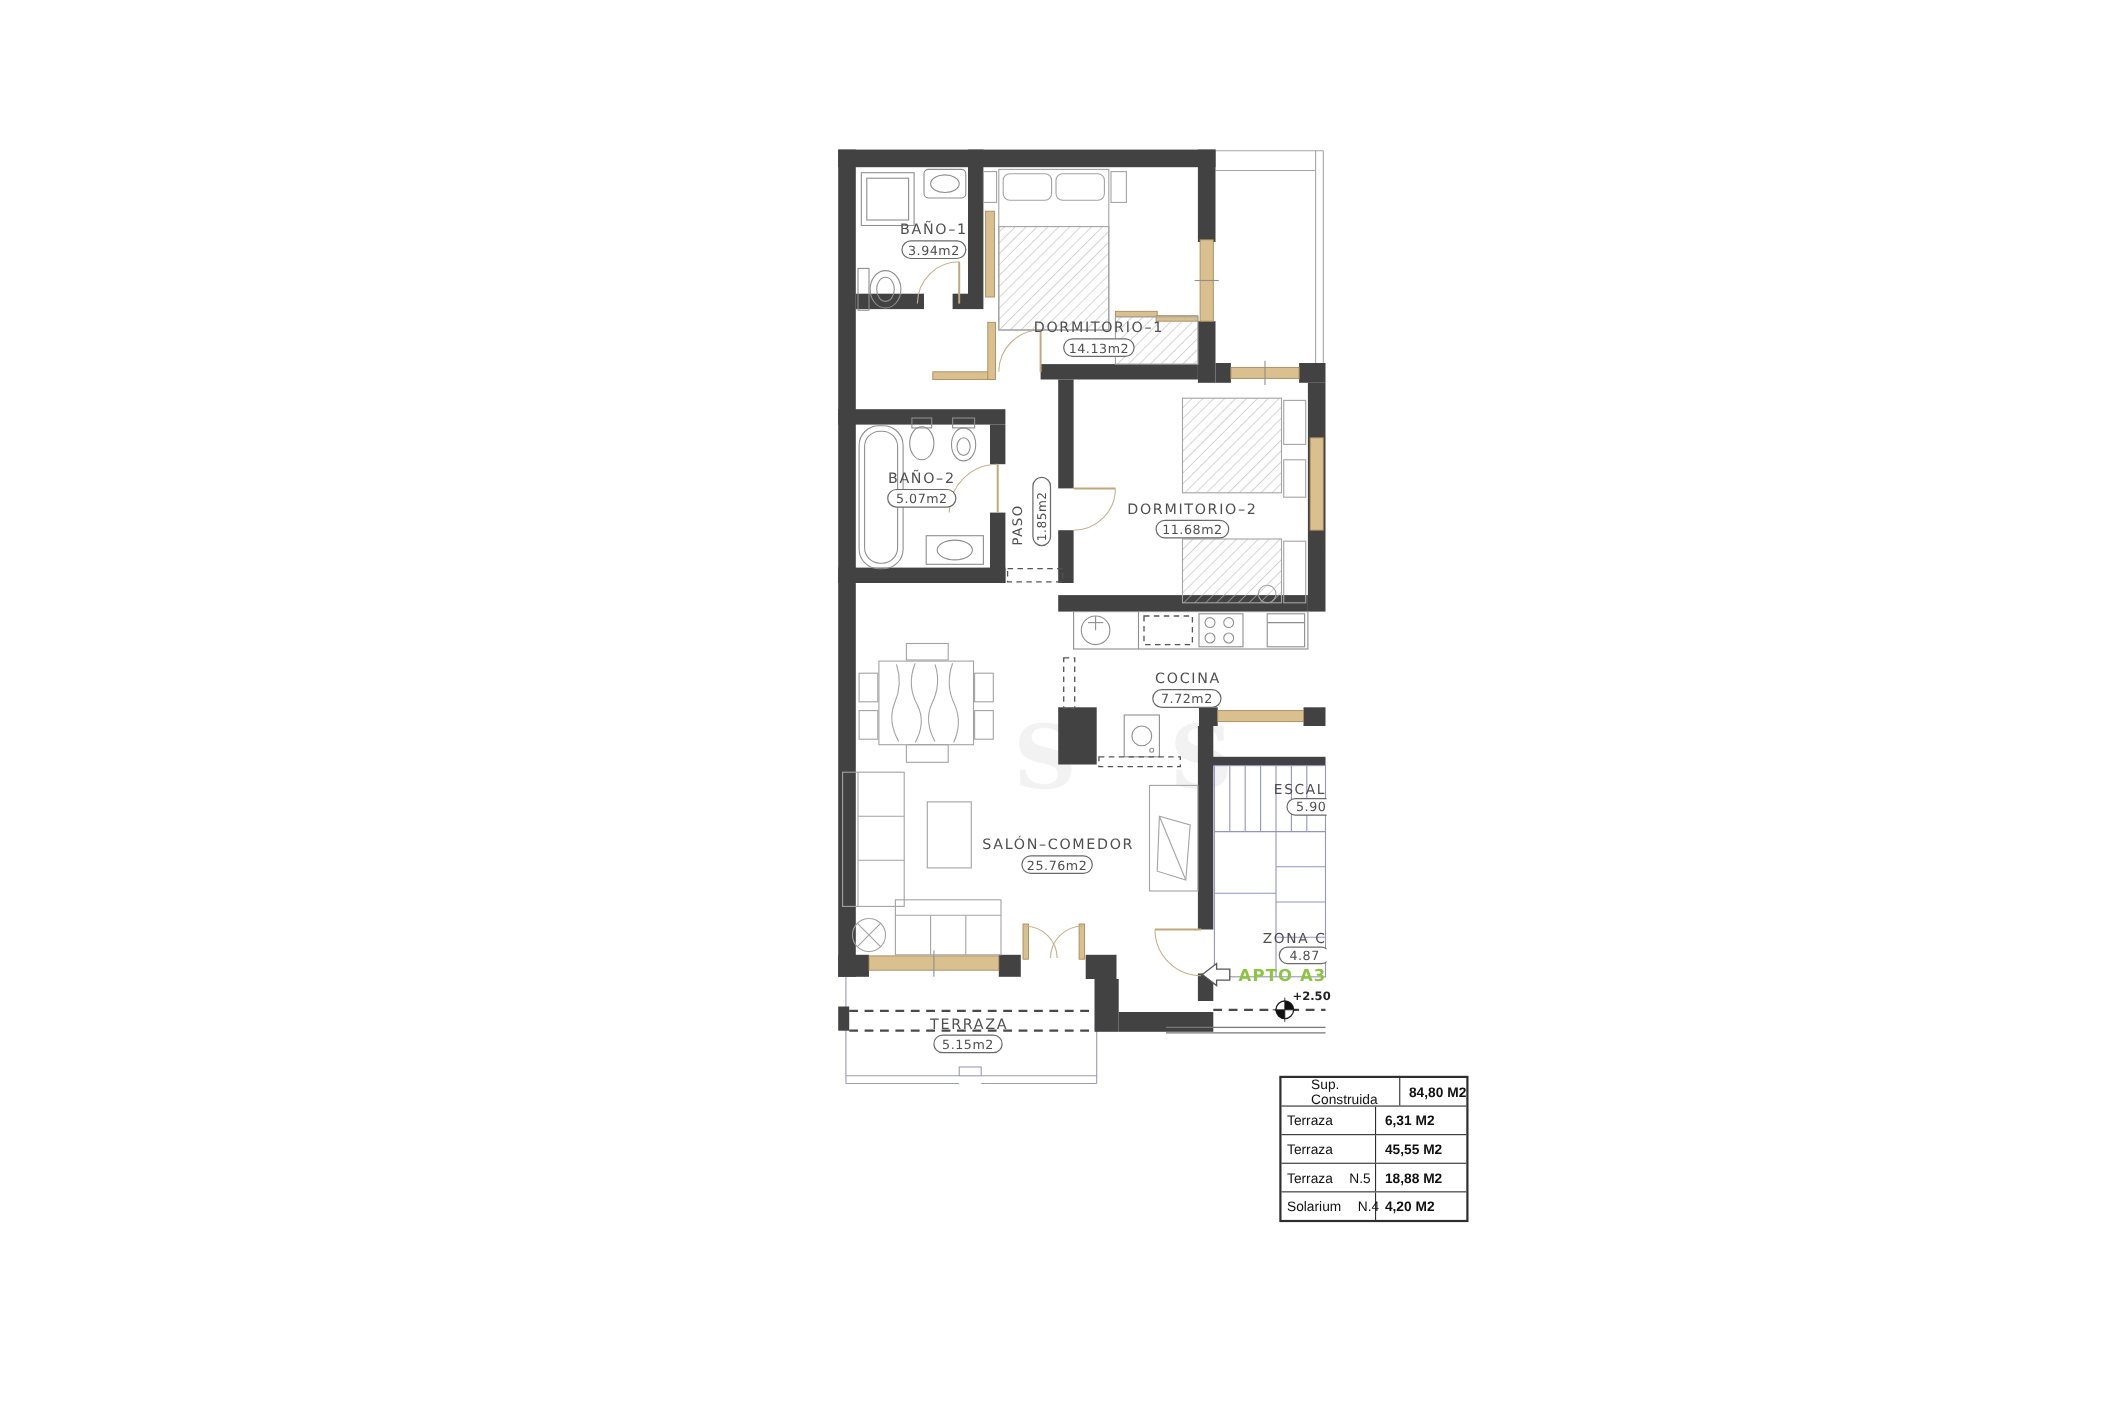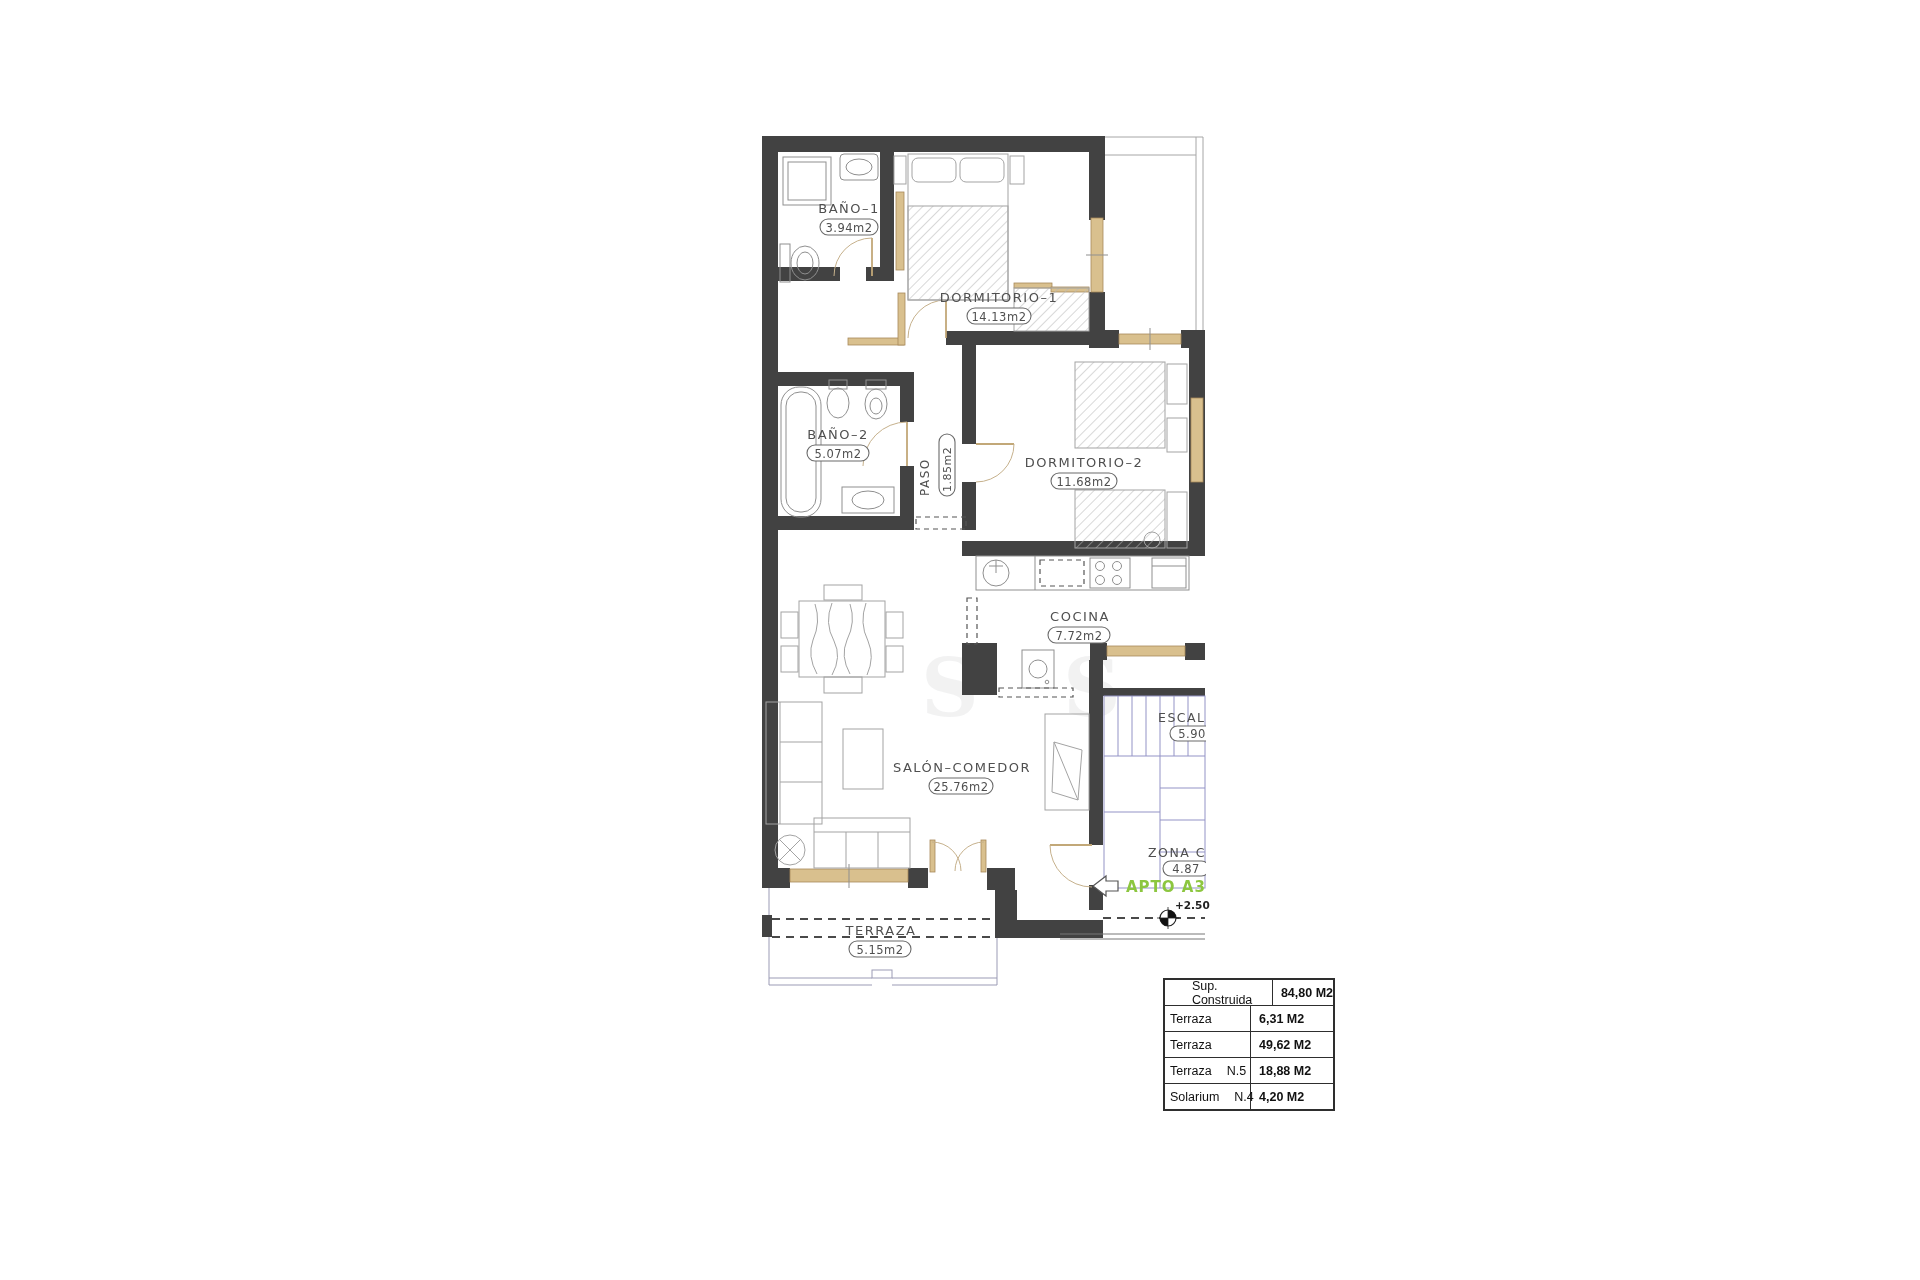--- a/index.html
+++ b/index.html
@@ -318,21 +318,21 @@
   <div class="srow">
     <div class="scell-l">
         <span>Terraza</span>
       </div>
     <div class="scell-v">6,31 M2</div>
   </div>
   <div class="srow">
     <div class="scell-l">
         <span>Terraza</span>
       </div>
-    <div class="scell-v">49,62 M2</div>
+    <div class="scell-v">45,55 M2</div>
   </div>
   <div class="srow">
     <div class="scell-l">
         <span>Terraza</span>
         <span class="lot">N.5</span>
       </div>
     <div class="scell-v">18,88 M2</div>
   </div>
   <div class="srow">
     <div class="scell-l">

